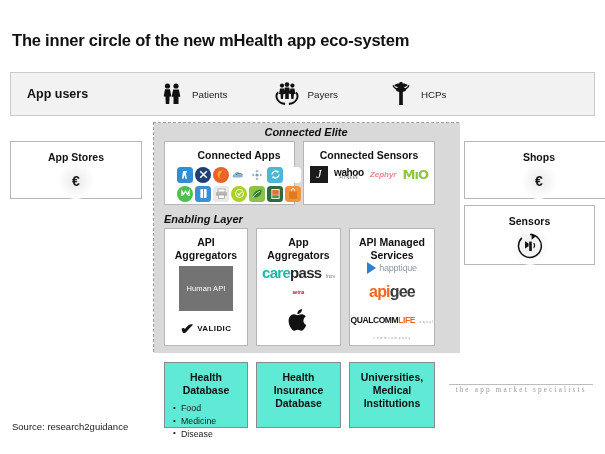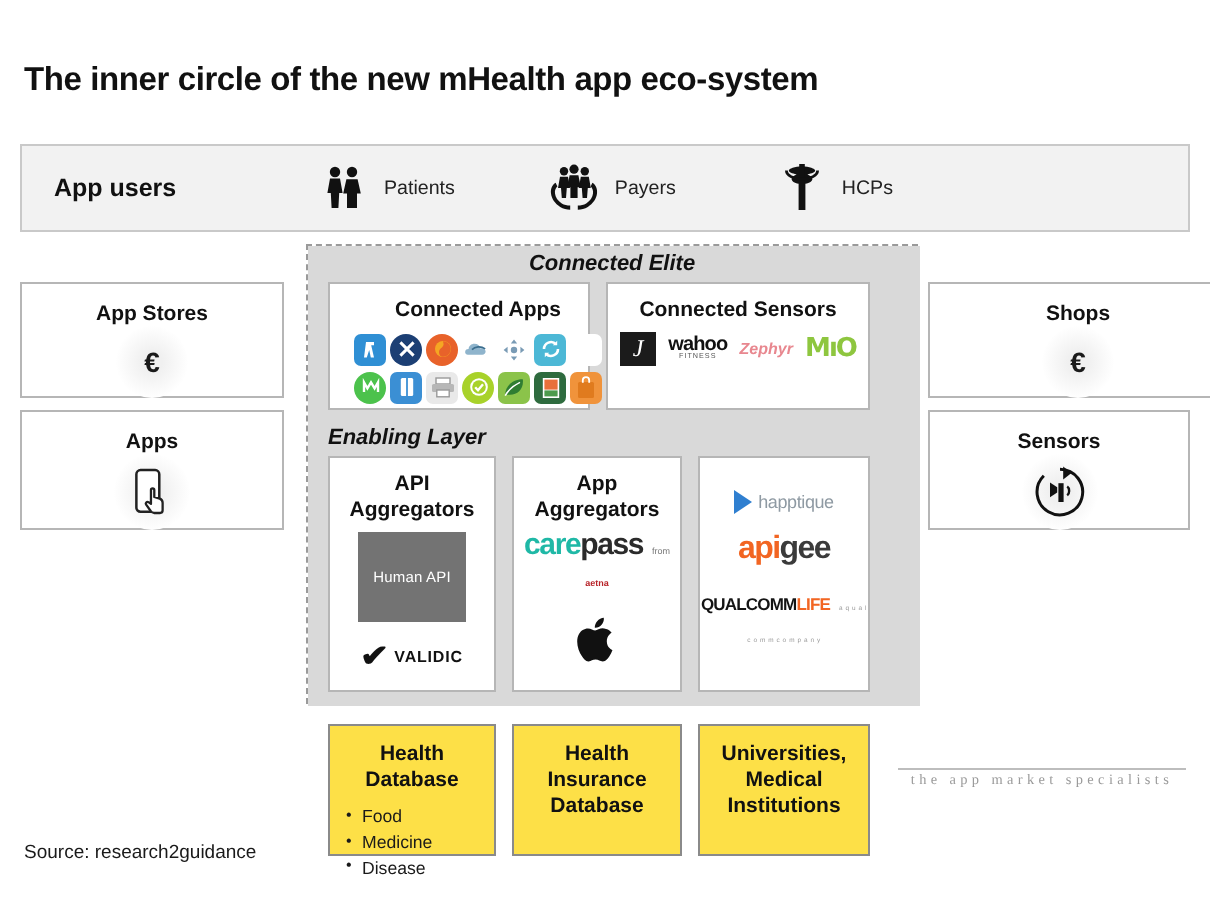--- a/index.html
+++ b/index.html
@@ -169,21 +169,21 @@
   .l-apigee { font-size: 16px; font-weight: bold; letter-spacing: -0.8px; line-height: 1; }
   .l-apigee .api { color: #f26522; }
   .l-apigee .gee { color: #3b3b3b; }
   .l-qualcomm { text-align: center; line-height: 1; }
   .l-qualcomm .q1 { font-size: 8.5px; font-weight: bold; color: #141414; letter-spacing: -0.4px; }
   .l-qualcomm .q1 .life { color: #f26522; }
   .l-qualcomm .q2 { font-size: 3.2px; color: #999; letter-spacing: 0.3px; margin-top: 1px; }
 
   
   .bottom-box {
-    position: absolute; background: #fde047; border: 1px solid #8a8a8a;
+    position: absolute; background: #5eead4; border: 1px solid #8a8a8a;
     display: flex; flex-direction: column; align-items: center;
   }
   .bottom-box .bb-title {
     font-size: 10.5px; font-weight: bold; color: #111;
     text-align: center; line-height: 1.25; margin-top: 8px;
   }
   .bb-list {
     align-self: flex-start; margin: 5px 0 0 8px; list-style: none;
   }
   .bb-list li {
@@ -273,31 +273,20 @@
     </div>
   </div>
 
   <div class="side-box" id="box-app-stores">
     <div class="sb-title">App Stores</div>
     <div class="sb-icon">
       <span class="euro-glyph">€</span>
     </div>
   </div>
 
-  <div class="side-box" id="box-apps">
-    <div class="sb-title">Apps</div>
-    <div class="sb-icon">
-      <span class="icon-halo">
-        <svg width="18" height="25" viewBox="0 0 17 24">
-          <rect x="1" y="1" width="11" height="20" rx="2" fill="#fff" stroke="#222" stroke-width="1.2"></rect>
-          <path d="M8 10.5c0-1 1.6-1 1.6 0v3.4l2.6.8c1 .4 1.4 1 1.4 2v3.6c0 .8-.5 1.3-1.3 1.3H9.6c-.9 0-1.4-.4-1.9-1.2l-2-2.8c-.5-.8.3-1.7 1.1-1.2l1.2.8z" fill="#fff" stroke="#222" stroke-width="1.1" stroke-linejoin="round"></path>
-        </svg>
-      </span>
-    </div>
-  </div>
 
   <div class="side-box" id="box-shops">
     <div class="sb-title">Shops</div>
     <div class="sb-icon">
       <span class="euro-glyph">€</span>
     </div>
   </div>
 
   <div class="side-box" id="box-sensors">
     <div class="sb-title">Sensors</div>
@@ -450,20 +439,24 @@
       <span class="l-apple">
         <svg width="22" height="26" viewBox="0 0 22 26">
           <path d="M15.4 13.6c0-2.8 2.3-4.1 2.4-4.2-1.3-1.9-3.3-2.2-4-2.2-1.7-.2-3.3 1-4.2 1-.9 0-2.2-1-3.6-1-1.9 0-3.6 1.1-4.5 2.8-1.9 3.3-.5 8.3 1.4 11 .9 1.3 2 2.8 3.4 2.7 1.4-.1 1.9-.9 3.5-.9 1.6 0 2.1.9 3.6.9 1.5 0 2.4-1.3 3.3-2.6 1-1.5 1.5-3 1.5-3.1-.1 0-2.8-1.1-2.8-4.4z" fill="#111"></path>
           <path d="M12.8 5.4c.8-.9 1.3-2.2 1.1-3.5-1.1 0-2.5.8-3.3 1.7-.7.8-1.3 2.1-1.2 3.3 1.3.1 2.6-.6 3.4-1.5z" fill="#111"></path>
         </svg>
       </span>
     </div>
   </div>
 
   <div class="inner-box" id="box-api-mgd">
+    <div class="ib-title">
+      <div>API Managed</div>
+      <div>Services</div>
+    </div>
     <div class="logo-stack">
       <span class="l-happtique">
         <span class="play"></span>
         <span class="ht">happtique</span>
       </span>
       <span class="l-apigee"><span class="api">api</span><span class="gee">gee</span></span>
       <span class="l-qualcomm">
         <span class="q1"><span>QUALCOMM</span><span class="life">LIFE</span></span>
         <span class="q2">a  q u a l c o m m   c o m p a n y</span>
       </span>

